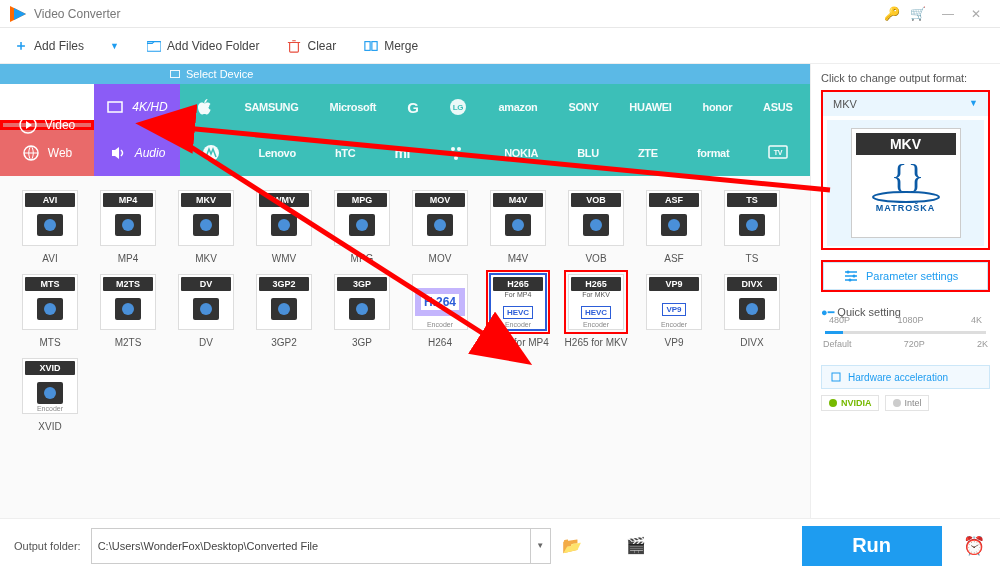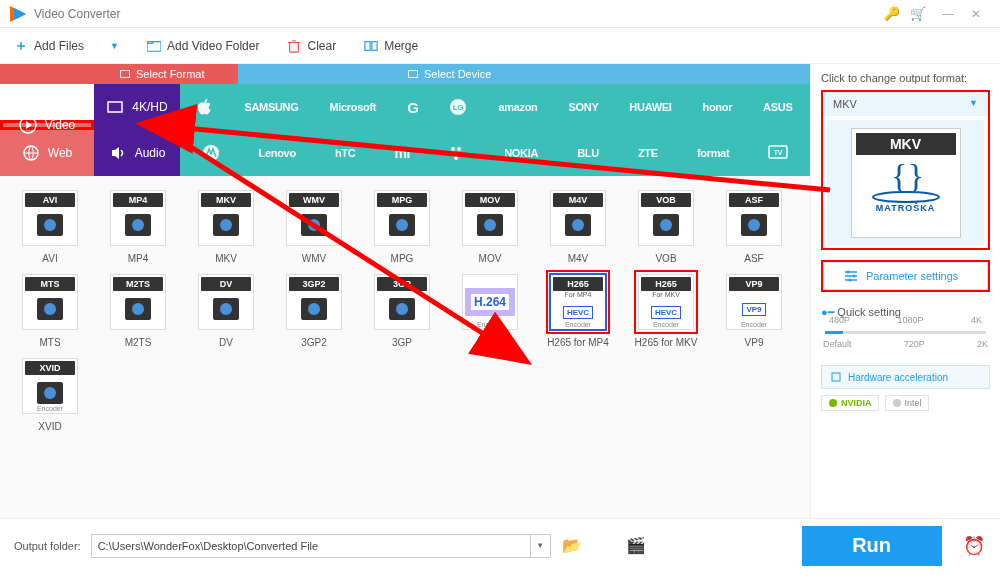--- a/index.html
+++ b/index.html
@@ -35,31 +35,31 @@
 .side { width: 50px; }
 .side-btn { height: 46px; display: flex; flex-direction: column; align-items: center; justify-content: center; color: #fff; font-size: 10px; gap: 2px; cursor: pointer; }
 .side-btn svg { width: 18px; height: 18px; }
 .side-history { background: #3db5ec; }
 .side-custom { background: #a47de0; }
 
 .cat-cols { display: flex; flex-direction: column; }
 .cat-row { display: flex; height: 46px; }
 .cat-cell { display: flex; align-items: center; justify-content: center; gap: 8px; color: #fff; font-size: 12px; cursor: pointer; }
 .cat-red { background: #e96a6a; width: 94px; }
-.cat-red2 { background: #4c1d95; width: 86px; }
+.cat-red2 { background: #8b5cf6; width: 86px; font-style: italic; }
 .cat-teal { background: #3cbfb8; flex: 1; gap: 12px; justify-content: space-around; padding: 0 8px; }
 .cat-row1 .cat-red { position: relative; }
 .video-hl { border: 2px solid #ff0000; box-shadow: 0 0 0 1px #ff0000 inset; margin-top: 36px; }
 
 .brand { color: #fff; font-size: 11px; font-weight: bold; letter-spacing: -0.3px; opacity: 0.95; white-space: nowrap; }
 .brand svg { vertical-align: middle; }
 
 
 .grid-wrap { flex: 1; overflow: auto; padding: 10px 10px 4px 14px; background: #fafafa; }
-.grid { display: grid; grid-template-columns: repeat(10, 72px); gap: 6px 16px; }
+.grid { display: grid; grid-template-columns: repeat(10, 72px); gap: 6px 6px; }
 .fmt { width: 72px; display: flex; flex-direction: column; align-items: center; gap: 3px; cursor: pointer; }
 .fmt-box { width: 56px; height: 56px; background: #fff; border: 1px solid #ddd; display: flex; flex-direction: column; align-items: center; justify-content: flex-start; padding: 2px; position: relative; }
 .fmt-badge { width: 100%; height: 14px; background: #333; color: #fff; font-size: 9px; font-weight: bold; display: flex; align-items: center; justify-content: center; border-radius: 1px; }
 .fmt-art { flex: 1; width: 100%; display: flex; align-items: center; justify-content: center; font-size: 9px; color: #555; }
 .fmt-label { font-size: 10px; color: #555; text-align: center; }
 .fmt-sel-blue { outline: 2px solid #2c5dd8; outline-offset: -1px; }
 .fmt-enc { font-size: 7px; color: #888; position: absolute; bottom: 1px; }
 
 
 .right h4 { font-size: 11px; color: #555; font-weight: normal; margin-bottom: 6px; }
@@ -83,21 +83,21 @@
 .quick-slider .lbls2 { display: flex; justify-content: space-between; font-size: 9px; color: #999; position: absolute; top: 14px; width: 100%; padding: 0 2px; }
 
 .hw-btn { margin-top: 10px; border: 1px solid #cce7f8; background: #f2f9fe; padding: 5px 8px; font-size: 10px; color: #1e9cf0; display: flex; align-items: center; gap: 6px; cursor: pointer; }
 .chips { margin-top: 6px; display: flex; gap: 6px; }
 .chip { border: 1px solid #e3e3e3; padding: 2px 6px; font-size: 9px; display: flex; align-items: center; gap: 3px; color: #888; justify-content: center; }
 .chip-nv { color: #76b900; font-weight: bold; }
 
 
 .bottom { height: 54px; display: flex; align-items: center; padding: 0 14px; gap: 10px; border-top: 1px solid #eee; }
 .bottom-lbl { font-size: 11px; color: #555; }
-.out-field { display: flex; border: 1px solid #ccc; height: 24px; width: 460px; }
+.out-field { display: flex; border: 1px solid #ccc; height: 36px; width: 460px; }
 .out-field input { border: none; flex: 1; padding: 0 6px; font-size: 11px; color: #444; outline: none; }
 .out-field .drop { width: 20px; border-left: 1px solid #ccc; display: flex; align-items: center; justify-content: center; font-size: 8px; color: #666; }
 .b-icon { color: #1e9cf0; font-size: 16px; width: 24px; text-align: center; cursor: pointer; }
 .run-btn { margin-left: auto; width: 140px; height: 40px; background: #1e9cf0; color: #fff; font-size: 20px; font-weight: bold; display: flex; align-items: center; justify-content: center; cursor: pointer; }
 .clock { color: #1e9cf0; font-size: 18px; margin-left: 12px; cursor: pointer; }
 
 
 .overlay { position: absolute; inset: 0; pointer-events: none; }
 </style>
 </head>
@@ -141,24 +141,20 @@
         <rect x="1" y="3" width="6" height="10" fill="none" stroke="#1e9cf0" stroke-width="1.3"></rect>
         <rect x="9" y="3" width="6" height="10" fill="none" stroke="#1e9cf0" stroke-width="1.3"></rect>
       </svg>
     <span>Merge</span>
   </div>
 </div>
 
 <div class="main">
   <div class="left">
     <div class="tabs-row">
-      <div class="lefttab">
-          <span class="sq"></span>
-          <span>Select Format</span>
-        </div>
       <div class="righttab">
           <span class="sq"></span>
           <span>Select Device</span>
         </div>
     </div>
 
     <div class="cat-area">
       <div class="cat-cols" style="flex:1">
         <div class="cat-row cat-row1">
           <div class="cat-cell cat-red video-hl">

